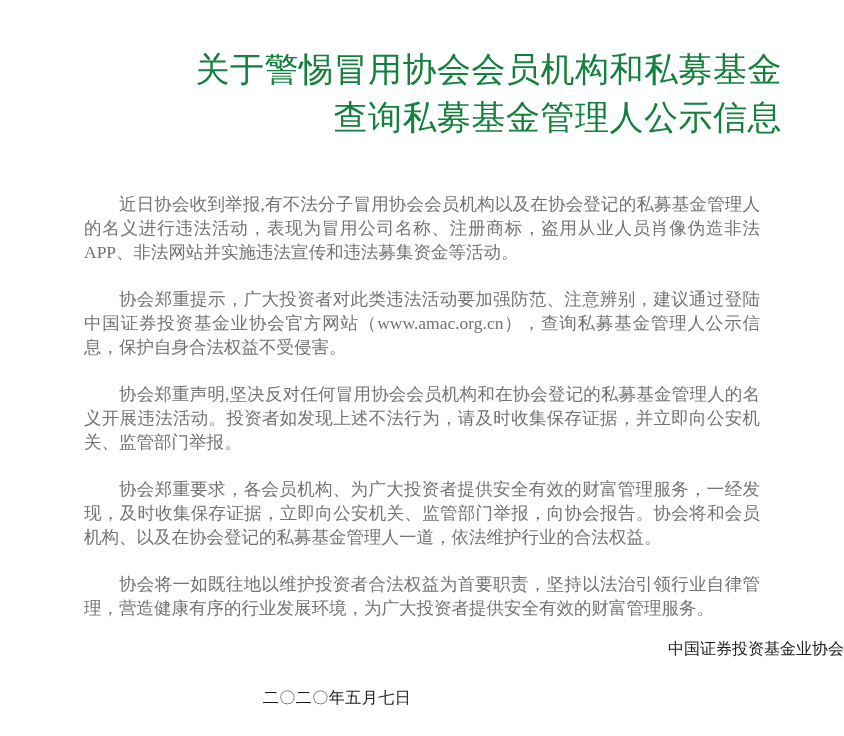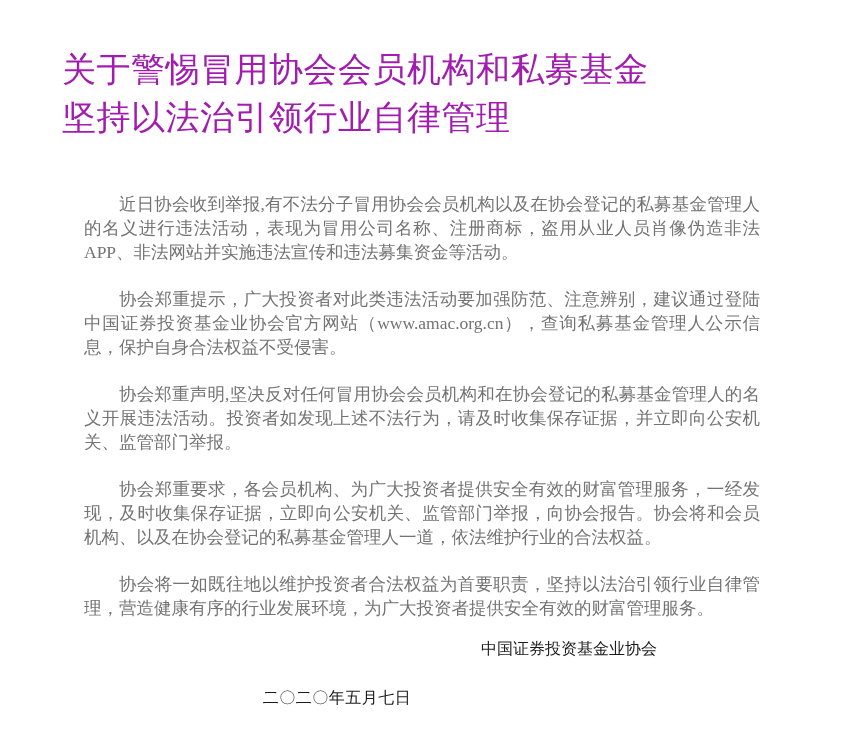--- a/index.html
+++ b/index.html
@@ -12,25 +12,25 @@
     width: 844px;
     height: 736px;
     background: #ffffff;
     overflow: hidden;
     font-family: "Liberation Serif", "DejaVu Serif", serif;
     color: #1b1b1b;
   }
   .notice-title {
     margin: 46px auto 0 auto;
     width: 720px;
-    text-align: left;
+    text-align: right;
     font-size: 34px;
     line-height: 48px;
     font-weight: normal;
-    color: #a21caf;
+    color: #15803d;
     letter-spacing: 0.5px;
   }
   .notice-title .title-line {
     display: block;
     white-space: nowrap;
   }
   .notice-body {
     width: 676px;
     margin: 50px auto 0 auto;
   }
@@ -40,21 +40,20 @@
     line-height: 24px;
     text-align: justify;
     text-indent: 2em;
     color: #737373;
   }
   .notice-body .notice-paragraph:last-of-type {
     margin-bottom: 12px;
   }
   .notice-signature {
     margin-top: 16px;
-    padding-right: 187px;
     text-align: right;
     font-size: 16px;
     line-height: 25px;
     color: #1b1b1b;
   }
   .notice-date {
     margin-top: 24px;
     padding-right: 170px;
     text-align: center;
     font-size: 16px;
@@ -63,21 +62,21 @@
     color: #1b1b1b;
   }
 </style>
 </head>
 <body>
 
 <div class="page">
 
   <h1 class="notice-title">
     <span class="title-line">关于警惕冒用协会会员机构和私募基金</span>
-    <span class="title-line">坚持以法治引领行业自律管理</span>
+    <span class="title-line">查询私募基金管理人公示信息</span>
   </h1>
 
   <div class="notice-body">
     <p class="notice-paragraph">近日协会收到举报,有不法分子冒用协会会员机构以及在协会登记的私募基金管理人的名义进行违法活动，表现为冒用公司名称、注册商标，盗用从业人员肖像伪造非法 APP、非法网站并实施违法宣传和违法募集资金等活动。</p>
     <p class="notice-paragraph">协会郑重提示，广大投资者对此类违法活动要加强防范、注意辨别，建议通过登陆中国证券投资基金业协会官方网站（www.amac.org.cn），查询私募基金管理人公示信息，保护自身合法权益不受侵害。</p>
     <p class="notice-paragraph">协会郑重声明,坚决反对任何冒用协会会员机构和在协会登记的私募基金管理人的名义开展违法活动。投资者如发现上述不法行为，请及时收集保存证据，并立即向公安机关、监管部门举报。</p>
     <p class="notice-paragraph">协会郑重要求，各会员机构、为广大投资者提供安全有效的财富管理服务，一经发现，及时收集保存证据，立即向公安机关、监管部门举报，向协会报告。协会将和会员机构、以及在协会登记的私募基金管理人一道，依法维护行业的合法权益。</p>
     <p class="notice-paragraph">协会将一如既往地以维护投资者合法权益为首要职责，坚持以法治引领行业自律管理，营造健康有序的行业发展环境，为广大投资者提供安全有效的财富管理服务。</p>
   </div>
 

